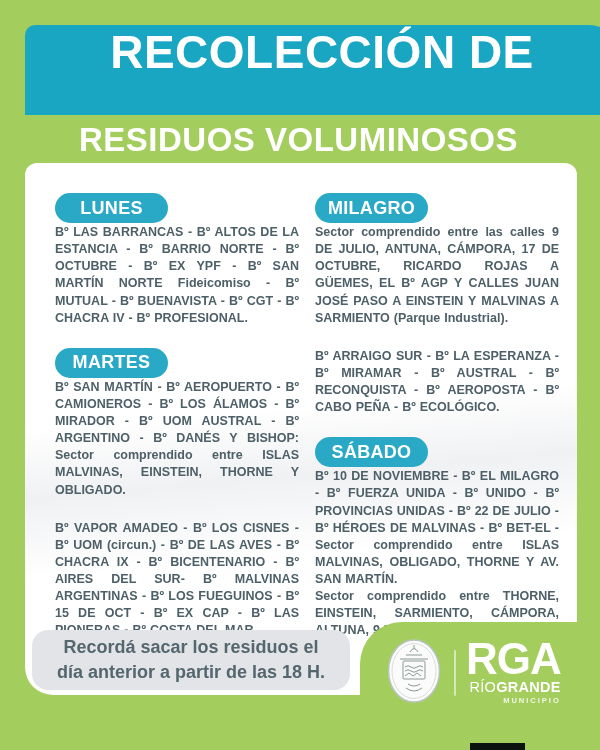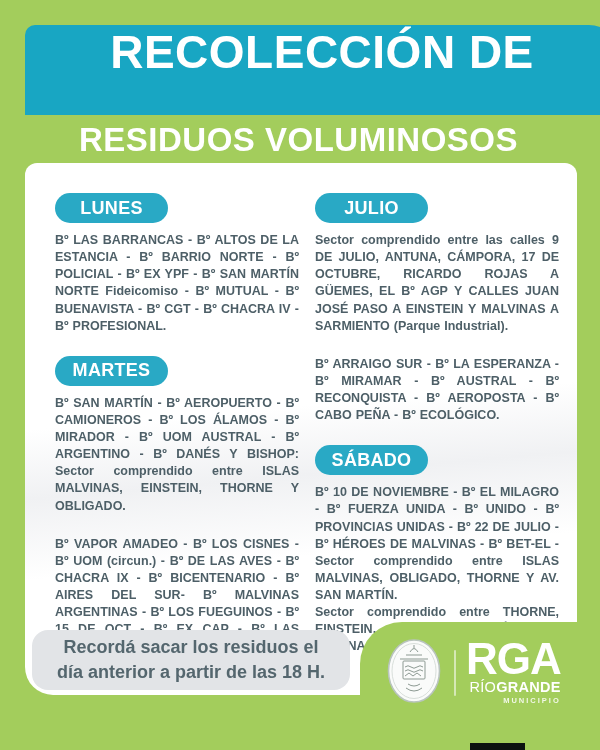--- a/index.html
+++ b/index.html
@@ -33,21 +33,21 @@
     background:linear-gradient(175deg,#ffffff 0%,#ffffff 46%,#f0f1f3 58%,#ffffff 72%);
     border-radius:12px 12px 0 28px;
   }
   .cols{display:flex;gap:16px;padding:30px 16px 0 30px;}
   .col{width:244px;}
   .day-section{margin-bottom:21px;}
   .day-pill{
     width:113px;height:30px;border-radius:15px;background:var(--pill);
     display:flex;align-items:center;justify-content:center;
     color:var(--white);font-size:18px;font-weight:bold;letter-spacing:.3px;
-    margin-bottom:9px;
+    margin-bottom:1px;
   }
   .day-text{
     color:var(--text);font-size:12.5px;font-weight:bold;line-height:1.37;
     text-align:justify;word-spacing:.5px;
   }
   .day-text + .day-text{margin-top:0;}
   
   .reminder-box{
     position:absolute;left:7px;top:467px;width:318px;height:60px;
     background:var(--graybox);border-radius:16px;
@@ -89,34 +89,34 @@
     <h1>RECOLECCIÓN DE</h1>
   </div>
   <div class="subtitle">RESIDUOS VOLUMINOSOS</div>
 
   <div class="panel">
     <div class="cols">
 
       <div class="col">
         <div class="day-section">
           <div class="day-pill">LUNES</div>
-          <p class="day-text">Bº LAS BARRANCAS - Bº ALTOS DE LA ESTANCIA - Bº BARRIO NORTE - Bº POLICIAL - Bº EX YPF - Bº SAN MARTÍN NORTE Fideicomiso - Bº MUTUAL - Bº BUENAVISTA - Bº CGT - Bº CHACRA IV - Bº PROFESIONAL.</p>
+          <p class="day-text">Bº LAS BARRANCAS - Bº ALTOS DE LA ESTANCIA - Bº BARRIO NORTE - Bº OCTUBRE - Bº EX YPF - Bº SAN MARTÍN NORTE Fideicomiso - Bº MUTUAL - Bº BUENAVISTA - Bº CGT - Bº CHACRA IV - Bº PROFESIONAL.</p>
         </div>
         <div class="day-section">
           <div class="day-pill">MARTES</div>
           <p class="day-text">Bº SAN MARTÍN - Bº AEROPUERTO - Bº CAMIONEROS - Bº LOS ÁLAMOS - Bº MIRADOR - Bº UOM AUSTRAL - Bº ARGENTINO - Bº DANÉS Y BISHOP: Sector comprendido entre ISLAS MALVINAS, EINSTEIN, THORNE Y OBLIGADO.</p>
         </div>
         <div class="day-section">
           <p class="day-text">Bº VAPOR AMADEO - Bº LOS CISNES - Bº UOM (circun.) - Bº DE LAS AVES - Bº CHACRA IX - Bº BICENTENARIO - Bº AIRES DEL SUR- Bº MALVINAS ARGENTINAS - Bº LOS FUEGUINOS - Bº 15 DE OCT - Bº EX CAP - Bº LAS PIONERAS - Bº COSTA DEL MAR.</p>
         </div>
       </div>
 
       <div class="col">
         <div class="day-section">
-          <div class="day-pill">JULIO</div>
+          <div class="day-pill">MILAGRO</div>
           <p class="day-text">Sector comprendido entre las calles 9 DE JULIO, ANTUNA,  CÁMPORA, 17 DE OCTUBRE, RICARDO ROJAS A GÜEMES, EL Bº AGP Y CALLES  JUAN JOSÉ PASO A EINSTEIN Y MALVINAS A SARMIENTO (Parque Industrial).</p>
         </div>
         <div class="day-section">
           <p class="day-text">Bº ARRAIGO SUR - Bº LA ESPERANZA - Bº MIRAMAR - Bº AUSTRAL - Bº RECONQUISTA - Bº AEROPOSTA - Bº CABO PEÑA - Bº ECOLÓGICO.</p>
         </div>
         <div class="day-section">
           <div class="day-pill">SÁBADO</div>
           <p class="day-text">Bº 10 DE NOVIEMBRE - Bº EL MILAGRO - Bº FUERZA UNIDA - Bº UNIDO - Bº PROVINCIAS UNIDAS - Bº 22 DE JULIO - Bº HÉROES DE MALVINAS - Bº BET-EL - Sector comprendido entre ISLAS MALVINAS, OBLIGADO, THORNE Y AV. SAN MARTÍN.</p>
           <p class="day-text">Sector comprendido entre THORNE, EINSTEIN, SARMIENTO, CÁMPORA, ALTUNA, 9 DE JULIO Y GÜEMES.</p>
         </div>

